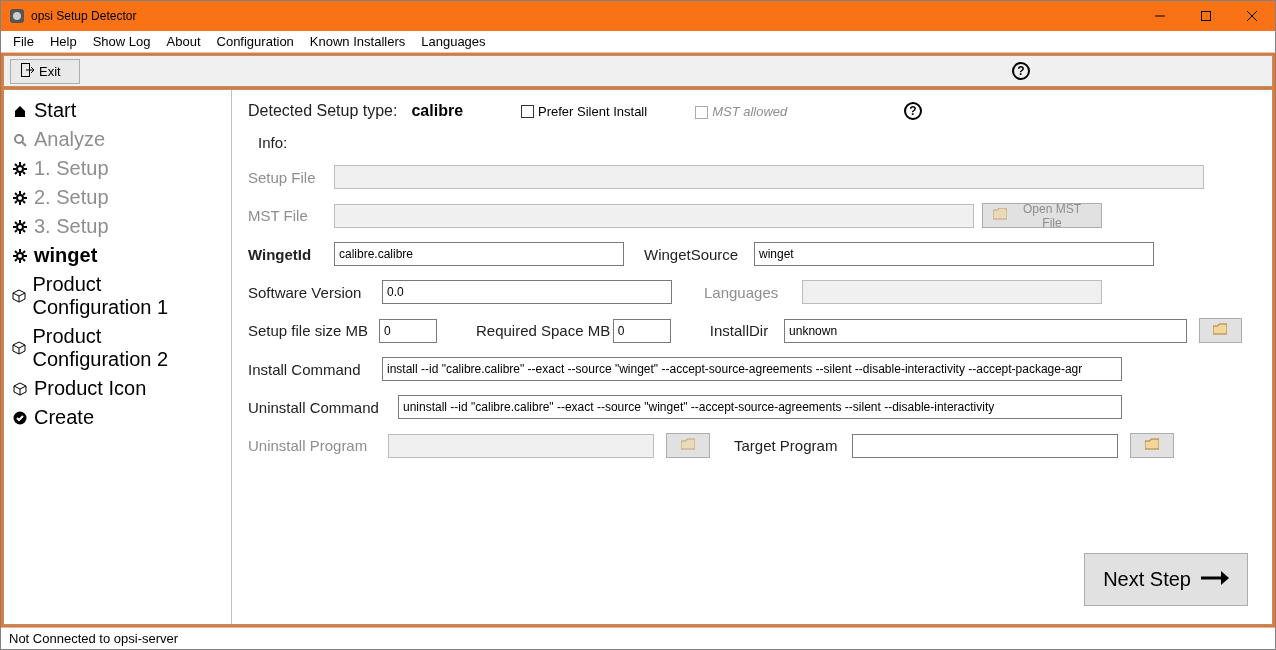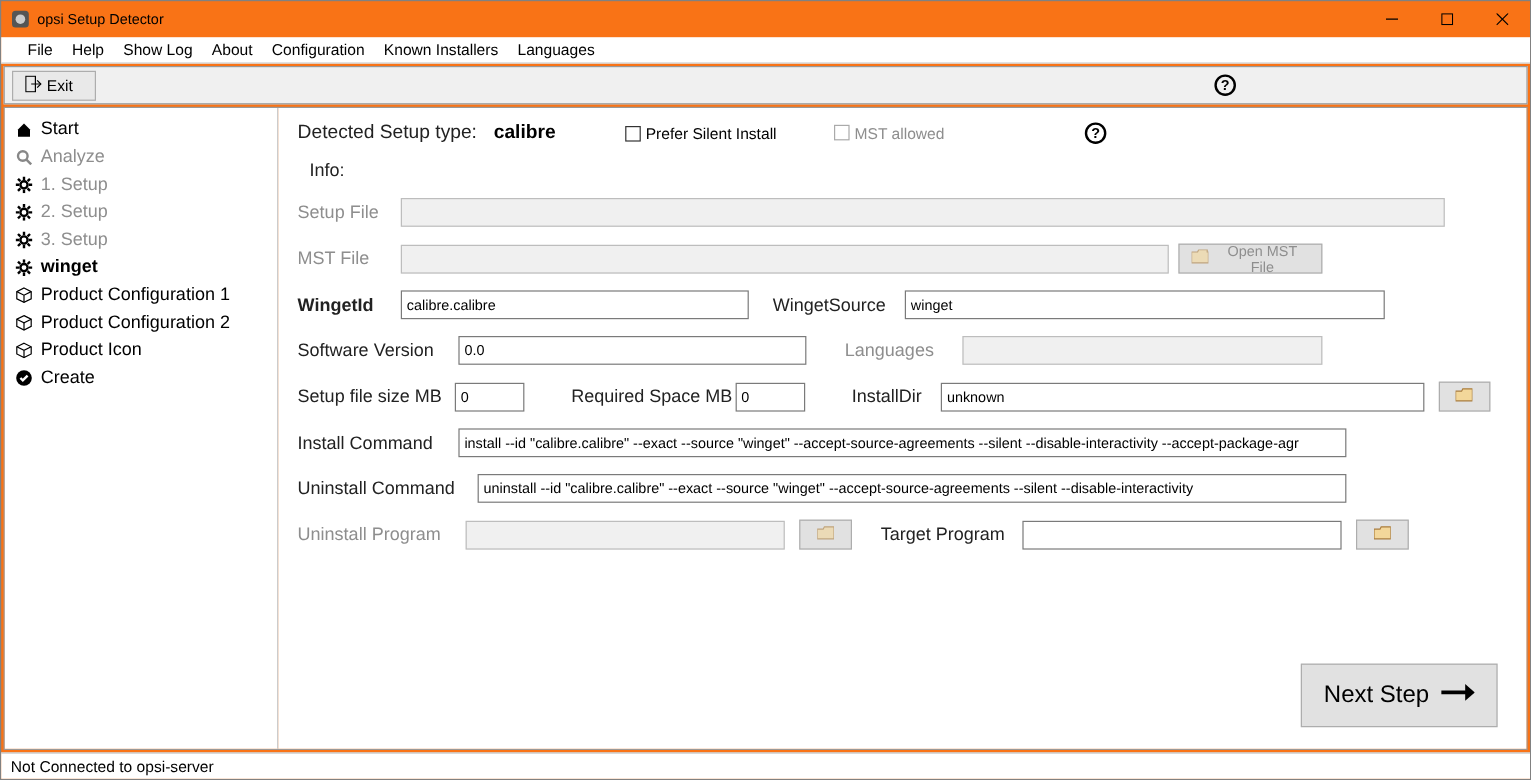--- a/index.html
+++ b/index.html
@@ -3,29 +3,29 @@
 <meta charset="utf-8">
 <style>
   * { box-sizing: border-box; font-family: "Segoe UI", Tahoma, sans-serif; }
   html, body { margin: 0; padding: 0; height: 100%; width: 1276px; background: #fff; color: #000; font-size: 13px; }
   .window { width: 1276px; height: 650px; border: 1px solid #818181; display: flex; flex-direction: column; background: #f97316; }
   .titlebar { height: 30px; display: flex; align-items: center; padding: 0 0 0 8px; }
   .titlebar .app-icon { width: 16px; height: 16px; margin-right: 6px; }
   .titlebar .title { font-size: 12px; flex: 1; }
   .titlebar .win-btns { display: flex; }
   .titlebar .win-btn { width: 46px; height: 30px; display: flex; align-items: center; justify-content: center; }
-  .menubar { height: 22px; border-bottom: 1px solid #d0d0d0; display: flex; align-items: center; padding: 0 14px; background: #fff; }
+  .menubar { height: 22px; border-bottom: 1px solid #d0d0d0; display: flex; align-items: center; padding: 0 4px; background: #fff; }
   .menubar .mitem { padding: 2px 8px; font-size: 13px; }
   .toolbar { height: 32px; border: 1px solid #999; margin: 2px; display: flex; align-items: center; padding: 2px 6px; gap: 6px; background: #f0f0f0; }
   .toolbar .exit-btn { background: #e9e9e9; border: 1px solid #adadad; padding: 3px 18px 3px 10px; display: flex; align-items: center; gap: 4px; font-size: 13px; }
   .toolbar .spacer { flex: 1; }
   .help-circle { width: 18px; height: 18px; border: 2px solid #000; border-radius: 50%; display: inline-flex; align-items: center; justify-content: center; font-weight: bold; font-size: 12px; }
   .body { flex: 1; display: flex; min-height: 0; border: 1px solid #999; margin: 0 2px 2px 2px; }
   .sidebar { width: 228px; border-right: 1px solid #c0c0c0; padding: 6px 4px; background: #fff; }
-  .sidebar .sitem { display: flex; align-items: center; gap: 6px; padding: 3px 4px; font-size: 15px; }
+  .sidebar .sitem { display: flex; align-items: center; gap: 6px; padding: 3px 4px; font-size: 20px; }
   .sidebar .sitem .sicon { width: 16px; height: 16px; display:inline-flex; align-items:center; justify-content:center; }
   .sidebar .sitem.disabled { color: #8e8e8e; }
   .sidebar .sitem.bold { font-weight: 600; }
   .main { flex: 1; position: relative; padding: 12px 30px 12px 16px; background: #fff; overflow: hidden; }
   .row { display: flex; align-items: center; margin-bottom: 14px; }
   .lbl { font-size: 15px; color: #222; }
   .lbl.disabled { color: #8e8e8e; }
   .input { height: 24px; border: 1px solid #7a7a7a; background: #fff; font-size: 12px; padding: 2px 4px; }
   .input.ro { background: #f0f0f0; color: #8e8e8e; border-color: #bdbdbd; }
   .btn { height: 25px; background: #e1e1e1; border: 1px solid #adadad; display: inline-flex; align-items: center; justify-content: center; padding: 0 10px; font-size: 12px; gap: 6px; }
@@ -230,21 +230,21 @@
 
       <div class="row" style="gap:14px;">
         <span class="lbl" style="font-size:16px;">Detected Setup type:</span>
         <span style="font-weight:bold; font-size:16px;">calibre</span>
         <span style="width:30px"></span>
         <label style="display:flex;align-items:center;">
           <span class="chk"></span>
           <span style="font-size:13px;">Prefer Silent Install</span>
         </label>
         <span style="width:20px"></span>
-        <label style="display:flex;align-items:flex-start; color:#8e8e8e;">
+        <label style="display:flex;align-items:flex-end; color:#8e8e8e;font-style:italic;">
           <span class="chk disabled"></span>
           <span style="font-size:13px;">MST allowed</span>
         </label>
         <span style="flex:1"></span>
         <span class="help-circle" style="margin-right:320px;">?</span>
       </div>
 
       <div class="row">
           <span class="lbl" style="margin-left:10px;">Info:</span>
         </div>

